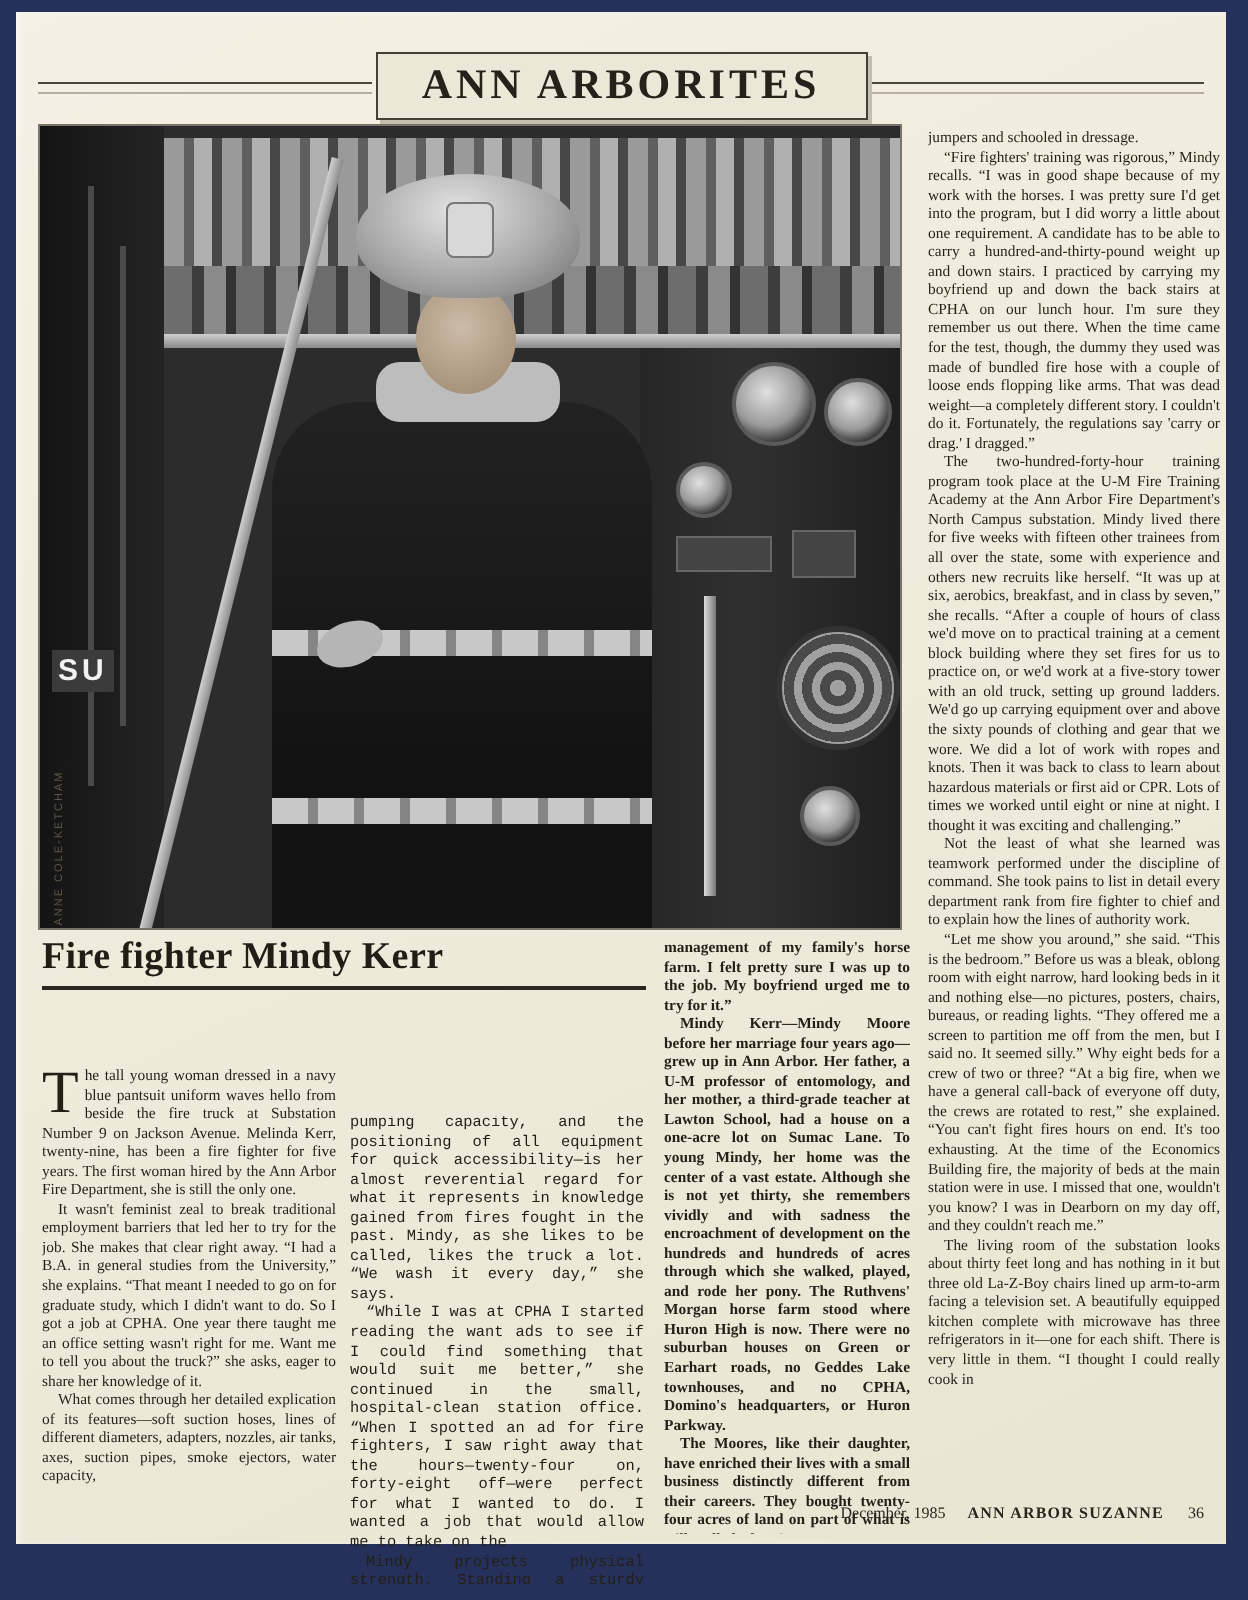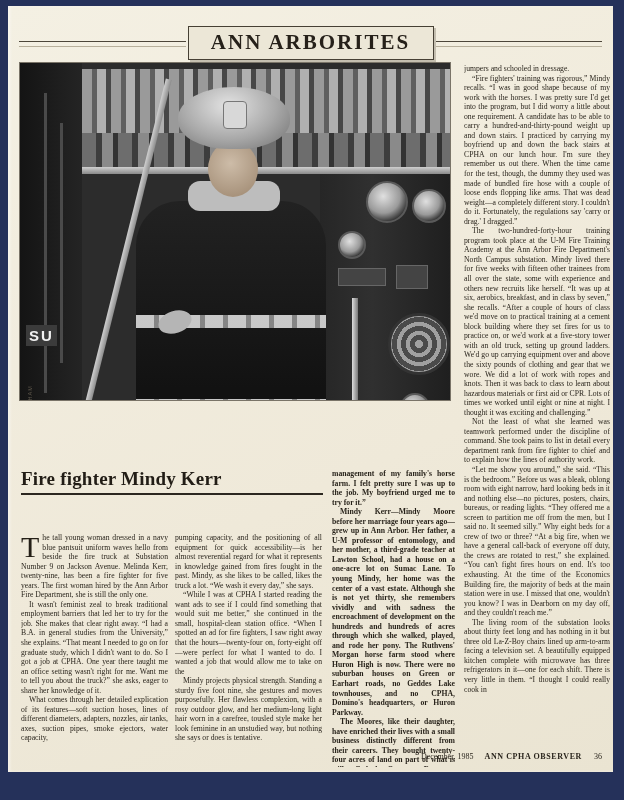--- a/index.html
+++ b/index.html
@@ -10,21 +10,21 @@
            box-shadow:inset 2px 0 3px rgba(255,255,255,.5); }
 
   
   .masthead { position:absolute; left:11px; top:20px; right:11px; height:34px; display:flex; align-items:center; }
   .mast-line { flex:1; height:4px; border-top:1px solid #4d463a; border-bottom:1px solid #b8b09c; margin-top:2px; }
   .mast-box { width:244px; margin:0 2px; border:1px solid #464034; background:#ece7d7;
               box-shadow:2px 2px 0 rgba(60,50,30,.25); text-align:center; padding:3px 0 4px; }
   .mast-title { font-size:21px; font-weight:bold; letter-spacing:2px; color:#26211a; }
 
   
-  .photo { position:absolute; left:11px; top:56px; width:432px; height:339px; background:#2c2c2c;
+  .photo { position:absolute; left:11px; top:56px; width:432px; height:403px; background:#2c2c2c;
            overflow:hidden; border:1px solid #7a7468; box-sizing:border-box; }
   .ph-leftdark { position:absolute; left:0; top:0; width:62px; height:100%;
                  background:linear-gradient(90deg,#141414,#242424); }
   .strap { position:absolute; top:30px; width:3px; height:300px; background:#4a4a4a; }
   .hosebed { position:absolute; left:62px; top:6px; right:0; height:64px;
              background:repeating-linear-gradient(90deg,#9a9a9a 0 10px,#5f5f5f 10px 15px,#b0b0b0 15px 24px,#474747 24px 29px); }
   .hosebed2 { position:absolute; left:62px; top:70px; right:0; height:34px;
               background:repeating-linear-gradient(90deg,#6d6d6d 0 14px,#3d3d3d 14px 20px,#8a8a8a 20px 31px,#333 31px 36px); }
   .rail { position:absolute; left:62px; top:104px; right:0; height:7px;
           background:linear-gradient(#cfcfcf,#8a8a8a); }
@@ -63,21 +63,21 @@
   .headline { font-size:19px; font-weight:bold; color:#221d16; margin:0 0 3px 0; letter-spacing:.2px; }
   .head-rule { border:none; border-top:2px solid #2c2720; margin:0 0 3px 0; }
   .subhead { font-style:italic; font-size:15px; color:#2a251d; width:230px; line-height:17px; margin:0; }
 
   
   .col { position:absolute; overflow:hidden; color:#241f17; }
   .col p { margin:0; font-size:7.7px; line-height:9.55px; text-align:justify; }
   .col p.ind { text-indent:8px; }
   .dropcap { float:left; font-size:30px; line-height:25px; padding:1px 3px 0 0; color:#241f17; }
   .col1 { left:13px;  top:527px; width:147px; height:234px; }
-  .col2 { left:167px; top:527px; width:147px; height:234px; }
+  .col2 { left:167px; top:552px; width:147px; height:234px;font-family:Liberation Mono, monospace; }
   .col3 { left:324px; top:463px; width:123px; height:298px;font-weight:bold; }
   .col4 { left:456px; top:58px;  width:146px; height:684px; }
 
   
   .footer { position:absolute; right:11px; top:746px; text-align:right; color:#2a251d;
             font-size:8px; }
   .footer .pub { font-weight:bold; letter-spacing:.6px; margin-left:9px; }
   .footer .pageno { margin-left:10px; }
 </style>
 </head>
@@ -150,18 +150,18 @@
       <p>jumpers and schooled in dressage.</p>
       <p class="ind">“Fire fighters' training was rigorous,” Mindy recalls. “I was in good shape because of my work with the horses. I was pretty sure I'd get into the program, but I did worry a little about one requirement. A candidate has to be able to carry a hundred-and-thirty-pound weight up and down stairs. I practiced by carrying my boyfriend up and down the back stairs at CPHA on our lunch hour. I'm sure they remember us out there. When the time came for the test, though, the dummy they used was made of bundled fire hose with a couple of loose ends flopping like arms. That was dead weight—a completely different story. I couldn't do it. Fortunately, the regulations say 'carry or drag.' I dragged.”</p>
       <p class="ind">The two-hundred-forty-hour training program took place at the U-M Fire Training Academy at the Ann Arbor Fire Department's North Campus substation. Mindy lived there for five weeks with fifteen other trainees from all over the state, some with experience and others new recruits like herself. “It was up at six, aerobics, breakfast, and in class by seven,” she recalls. “After a couple of hours of class we'd move on to practical training at a cement block building where they set fires for us to practice on, or we'd work at a five-story tower with an old truck, setting up ground ladders. We'd go up carrying equipment over and above the sixty pounds of clothing and gear that we wore. We did a lot of work with ropes and knots. Then it was back to class to learn about hazardous materials or first aid or CPR. Lots of times we worked until eight or nine at night. I thought it was exciting and challenging.”</p>
       <p class="ind">Not the least of what she learned was teamwork performed under the discipline of command. She took pains to list in detail every department rank from fire fighter to chief and to explain how the lines of authority work.</p>
       <p class="ind">“Let me show you around,” she said. “This is the bedroom.” Before us was a bleak, oblong room with eight narrow, hard looking beds in it and nothing else—no pictures, posters, chairs, bureaus, or reading lights. “They offered me a screen to partition me off from the men, but I said no. It seemed silly.” Why eight beds for a crew of two or three? “At a big fire, when we have a general call-back of everyone off duty, the crews are rotated to rest,” she explained. “You can't fight fires hours on end. It's too exhausting. At the time of the Economics Building fire, the majority of beds at the main station were in use. I missed that one, wouldn't you know? I was in Dearborn on my day off, and they couldn't reach me.”</p>
       <p class="ind">The living room of the substation looks about thirty feet long and has nothing in it but three old La-Z-Boy chairs lined up arm-to-arm facing a television set. A beautifully equipped kitchen complete with microwave has three refrigerators in it—one for each shift. There is very little in them. “I thought I could really cook in</p>
     </div>
 
     <div class="footer">
       <span class="date">December, 1985</span>
-      <span class="pub">ANN CPHA OBSERVER</span>
+      <span class="pub">ANN ARBOR SUZANNE</span>
       <span class="pageno">36</span>
     </div>
 
   </div>
 </div>
 
 </body></html>

